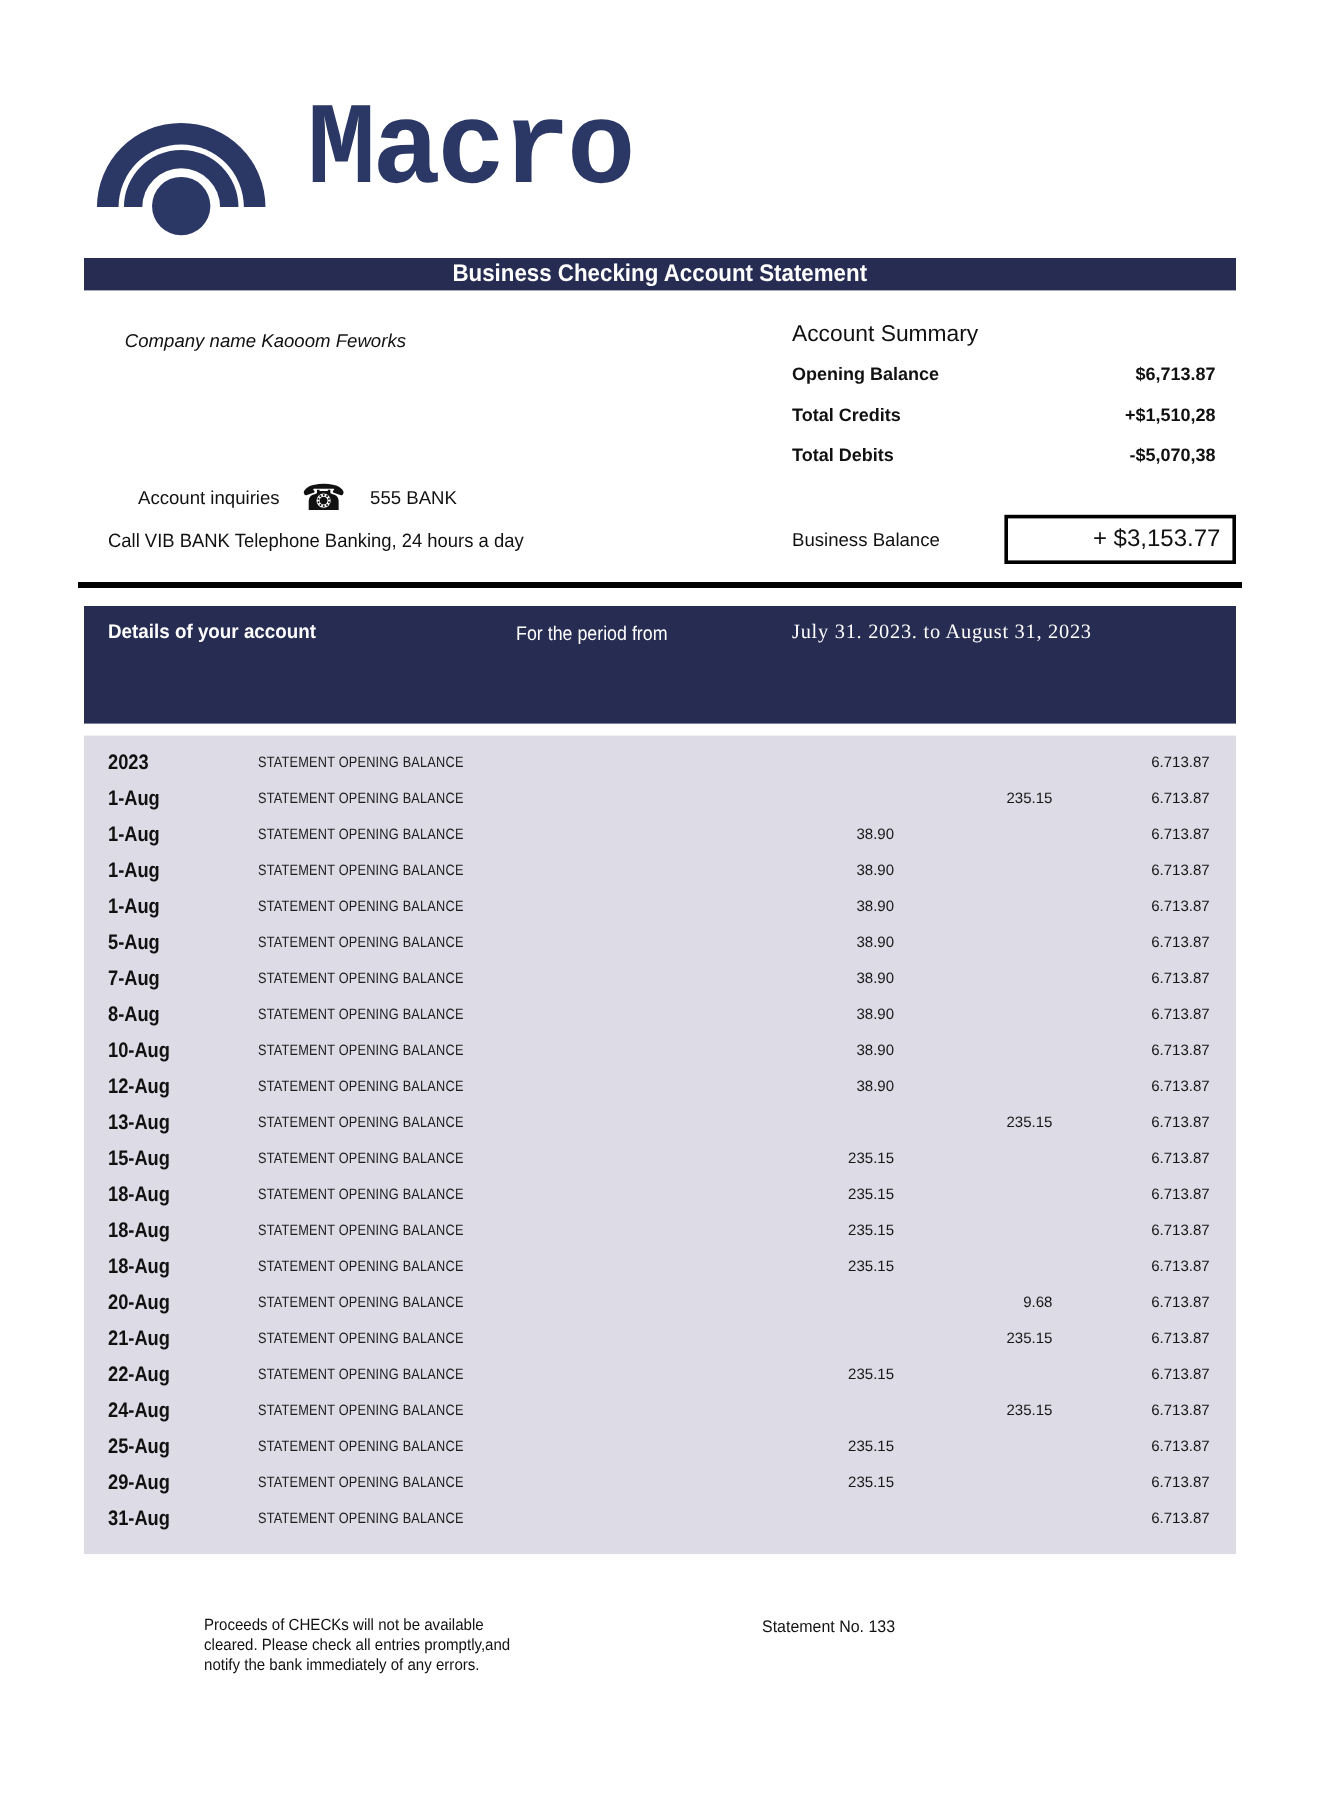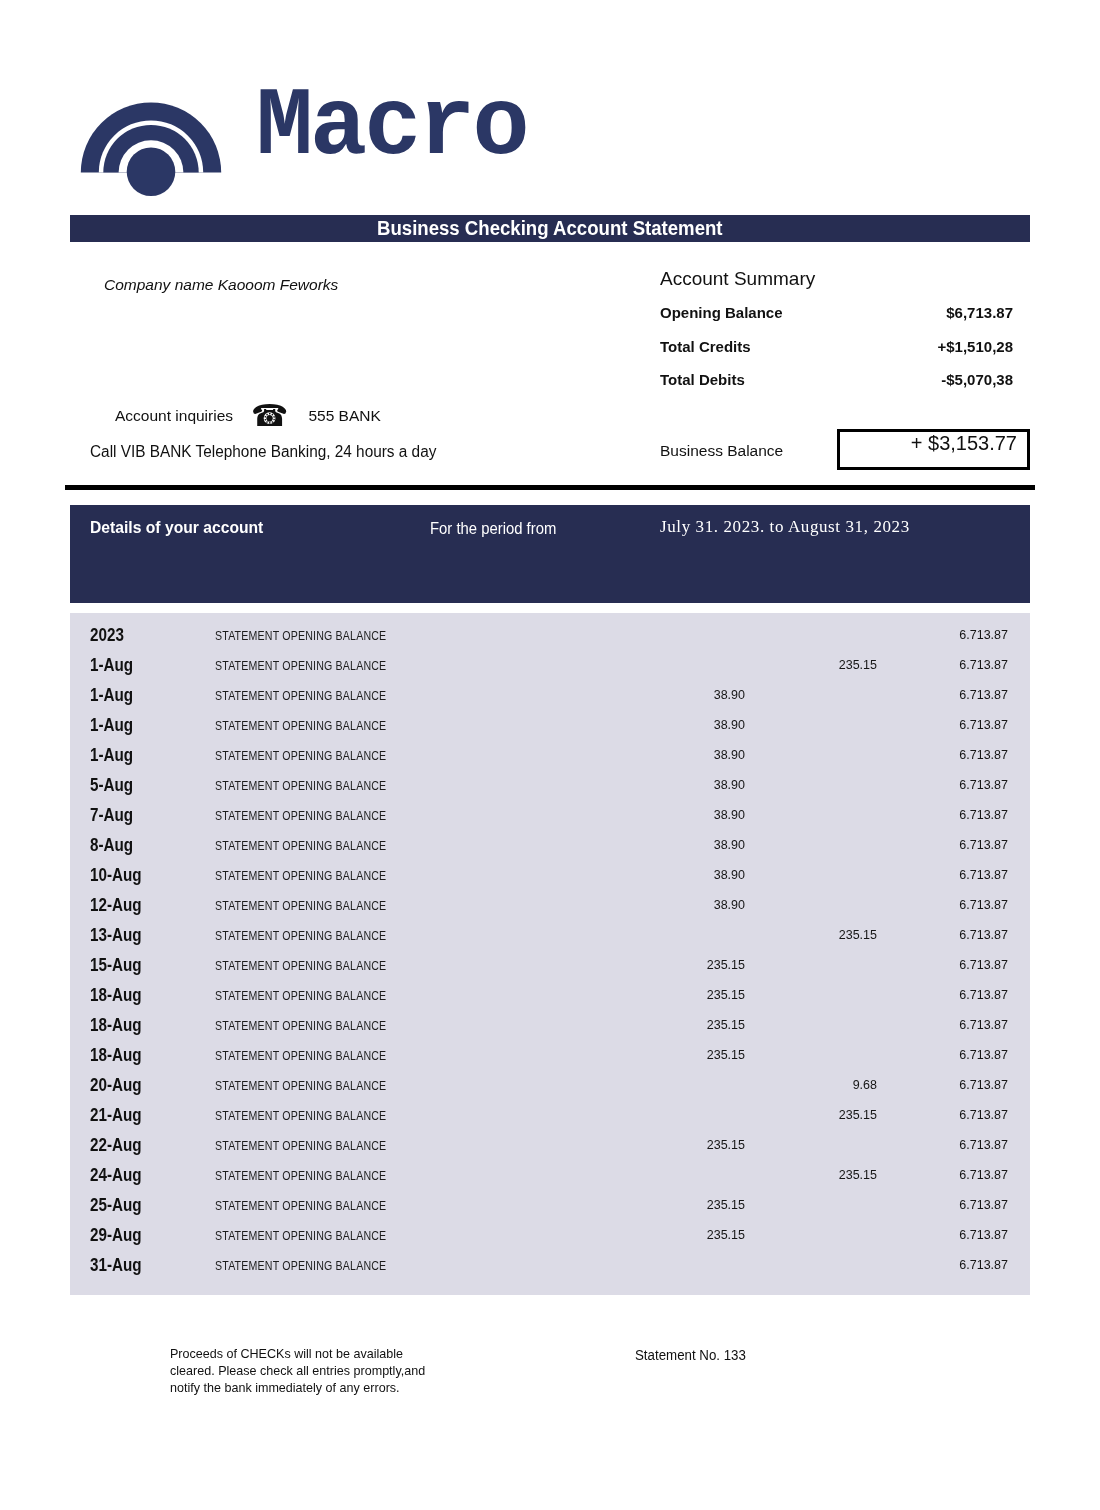--- a/index.html
+++ b/index.html
@@ -44,21 +44,21 @@
   .sum-row { position: absolute; left: 660px; width: 353px; display: flex; justify-content: space-between; font-size: 15px; font-weight: bold; }
   .sum-row.r0 { top: 304px; }
   .sum-row.r1 { top: 338px; }
   .sum-row.r2 { top: 371px; }
   .inquiries { position: absolute; left: 90px; top: 405px; display: flex; align-items: center; font-size: 15.5px; margin-left: 25px; }
   .phone-glyph { font-family: "DejaVu Sans", sans-serif; font-size: 30px; line-height: 22px; margin: 0 20px 0 18px; }
   .call-line { position: absolute; left: 90px; top: 443px; font-size: 16px; display: inline-block; transform: scaleX(0.96); transform-origin: left; }
   .closing-label { position: absolute; left: 660px; top: 442px; font-size: 15.5px; }
   .closing-box {
     position: absolute; left: 837px; top: 429px; width: 193px; height: 41px;
-    border: 3px solid #000; display: flex; justify-content: flex-end;
+    border: 3px solid #000; display: flex; align-items: center; justify-content: flex-end;
     padding-right: 10px; font-size: 20px;
   }
   
   .rule { position: absolute; left: 65px; top: 485px; width: 970px; height: 5px; background: #000; }
   
   .details-header {
     position: absolute; left: 70px; top: 505px; width: 960px; height: 98px;
     background: var(--navy); color: #fff;
   }
   .dh-title { position: absolute; left: 20px; top: 13px; font-size: 16.5px; font-weight: bold; display: inline-block; transform: scaleX(0.95); transform-origin: left; }

